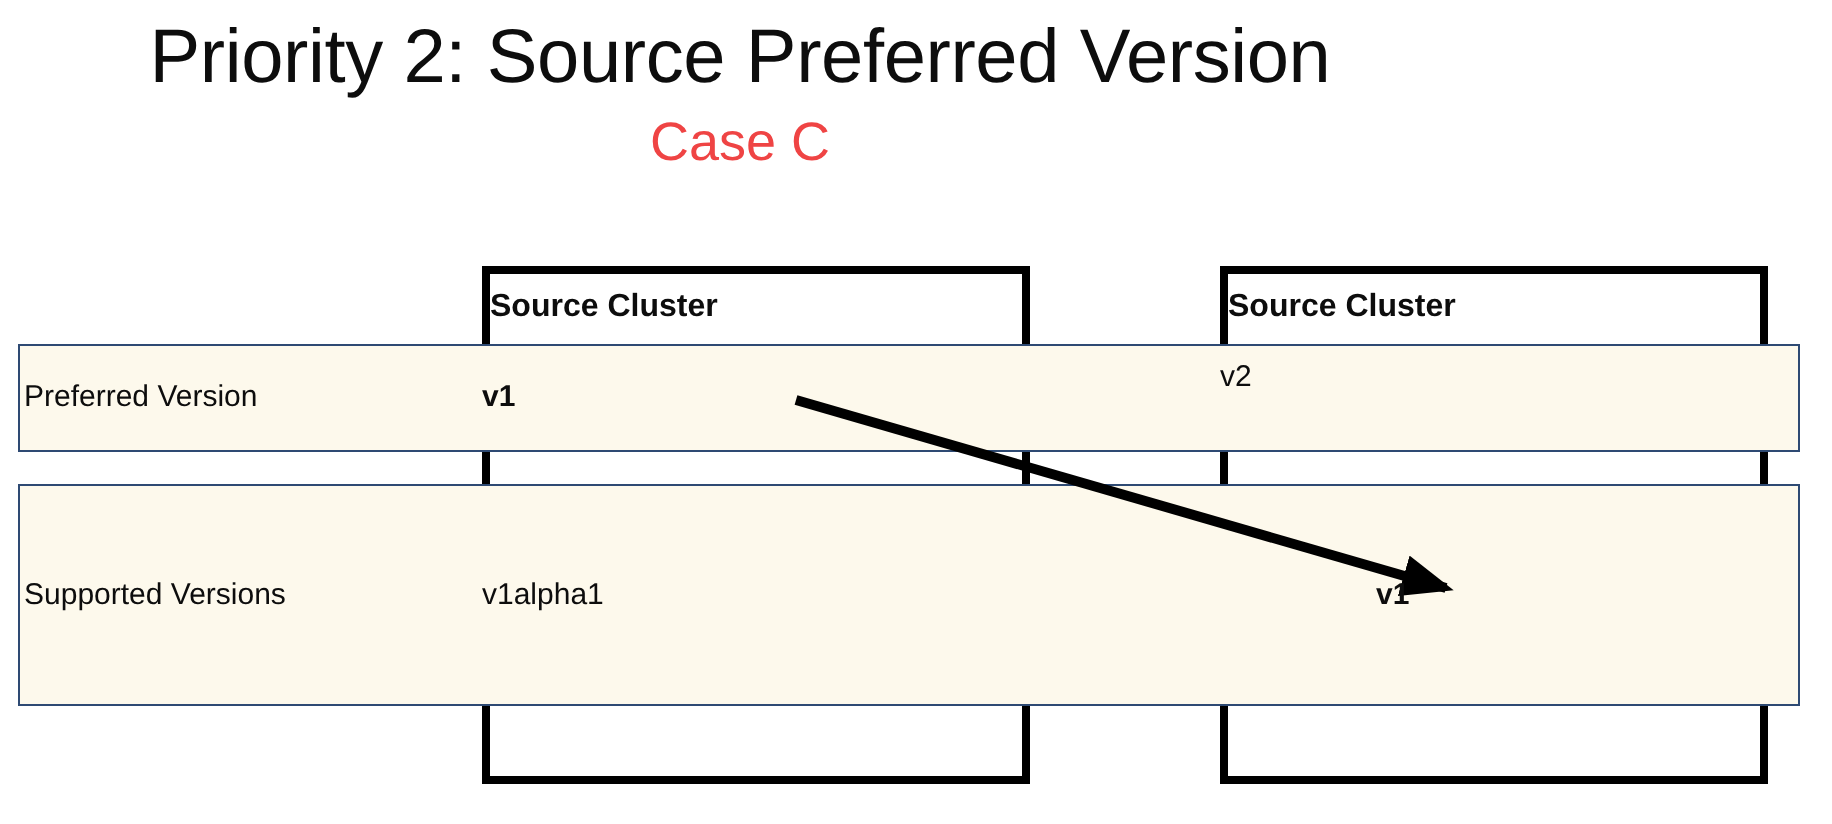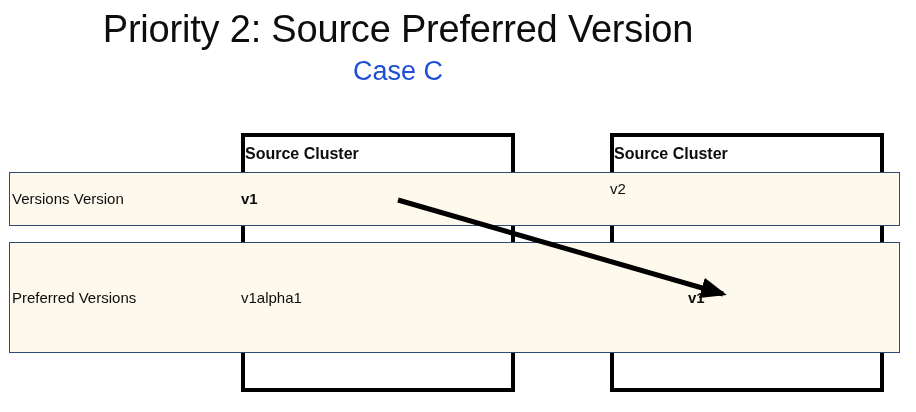--- a/index.html
+++ b/index.html
@@ -16,35 +16,34 @@
     color: #000000;
   }
 
   
   #title-block {
     position: absolute;
     left: 0;
     top: 0;
     width: 740px;
     text-align: center;
-    padding-left: 28px;
   }
   #slide-title {
     font-size: 38px;
     line-height: 46px;
     font-weight: 400;
     letter-spacing: -0.2px;
     margin-top: 6px;
     color: #0d0d0d;
   }
   #slide-subtitle {
     font-size: 27px;
     line-height: 34px;
     font-weight: 400;
-    color: #1d4ed8;
+    color: #ef4444;
     margin-top: 2px;
   }
 
   
   #diagram {
     position: absolute;
     left: 0;
     top: 0;
     width: 916px;
     height: 412px;
@@ -115,27 +114,27 @@
 
   <div class="cluster-box" style="left:241px; top:133px; width:274px; height:259px;">
     <div class="cluster-title">Source Cluster</div>
   </div>
 
   <div class="cluster-box" style="left:610px; top:133px; width:274px; height:259px;">
     <div class="cluster-title">Source Cluster</div>
   </div>
 
   <div class="attr-row" style="left:9px; top:172px; width:891px; height:54px;"></div>
-  <div class="attr-label" style="top:190px; z-index:4;">Versions Version</div>
+  <div class="attr-label" style="top:190px; z-index:4;">Preferred Version</div>
   <div class="cell-value bold" style="left:241px; top:190px; width:274px; z-index:4;">v1</div>
 
   <div class="cell-value" style="left:610px; top:180px; width:274px; z-index:4;">v2</div>
 
   <div class="attr-row" style="left:9px; top:242px; width:891px; height:111px;"></div>
-  <div class="attr-label" style="top:289px; z-index:4;">Preferred Versions</div>
+  <div class="attr-label" style="top:289px; z-index:4;">Supported Versions</div>
   <div class="cell-value" style="left:241px; top:289px; width:274px; z-index:4;">v1alpha1</div>
   <div class="cell-value bold" style="left:688px; top:289px; width:100px; z-index:4;">v1</div>
 
   <svg id="arrow-layer" viewBox="0 0 916 412" width="916" height="412">
     <defs>
       <marker id="arrowhead" markerWidth="5.2" markerHeight="4.2" refX="4.4" refY="2.1" orient="auto" markerUnits="strokeWidth">
         <path d="M0,0 L5.2,2.1 L0,4.2 Z" fill="#000000"></path>
       </marker>
     </defs>
     <line x1="398" y1="200" x2="723" y2="294" stroke="#000000" stroke-width="5" marker-end="url(#arrowhead)"></line>

